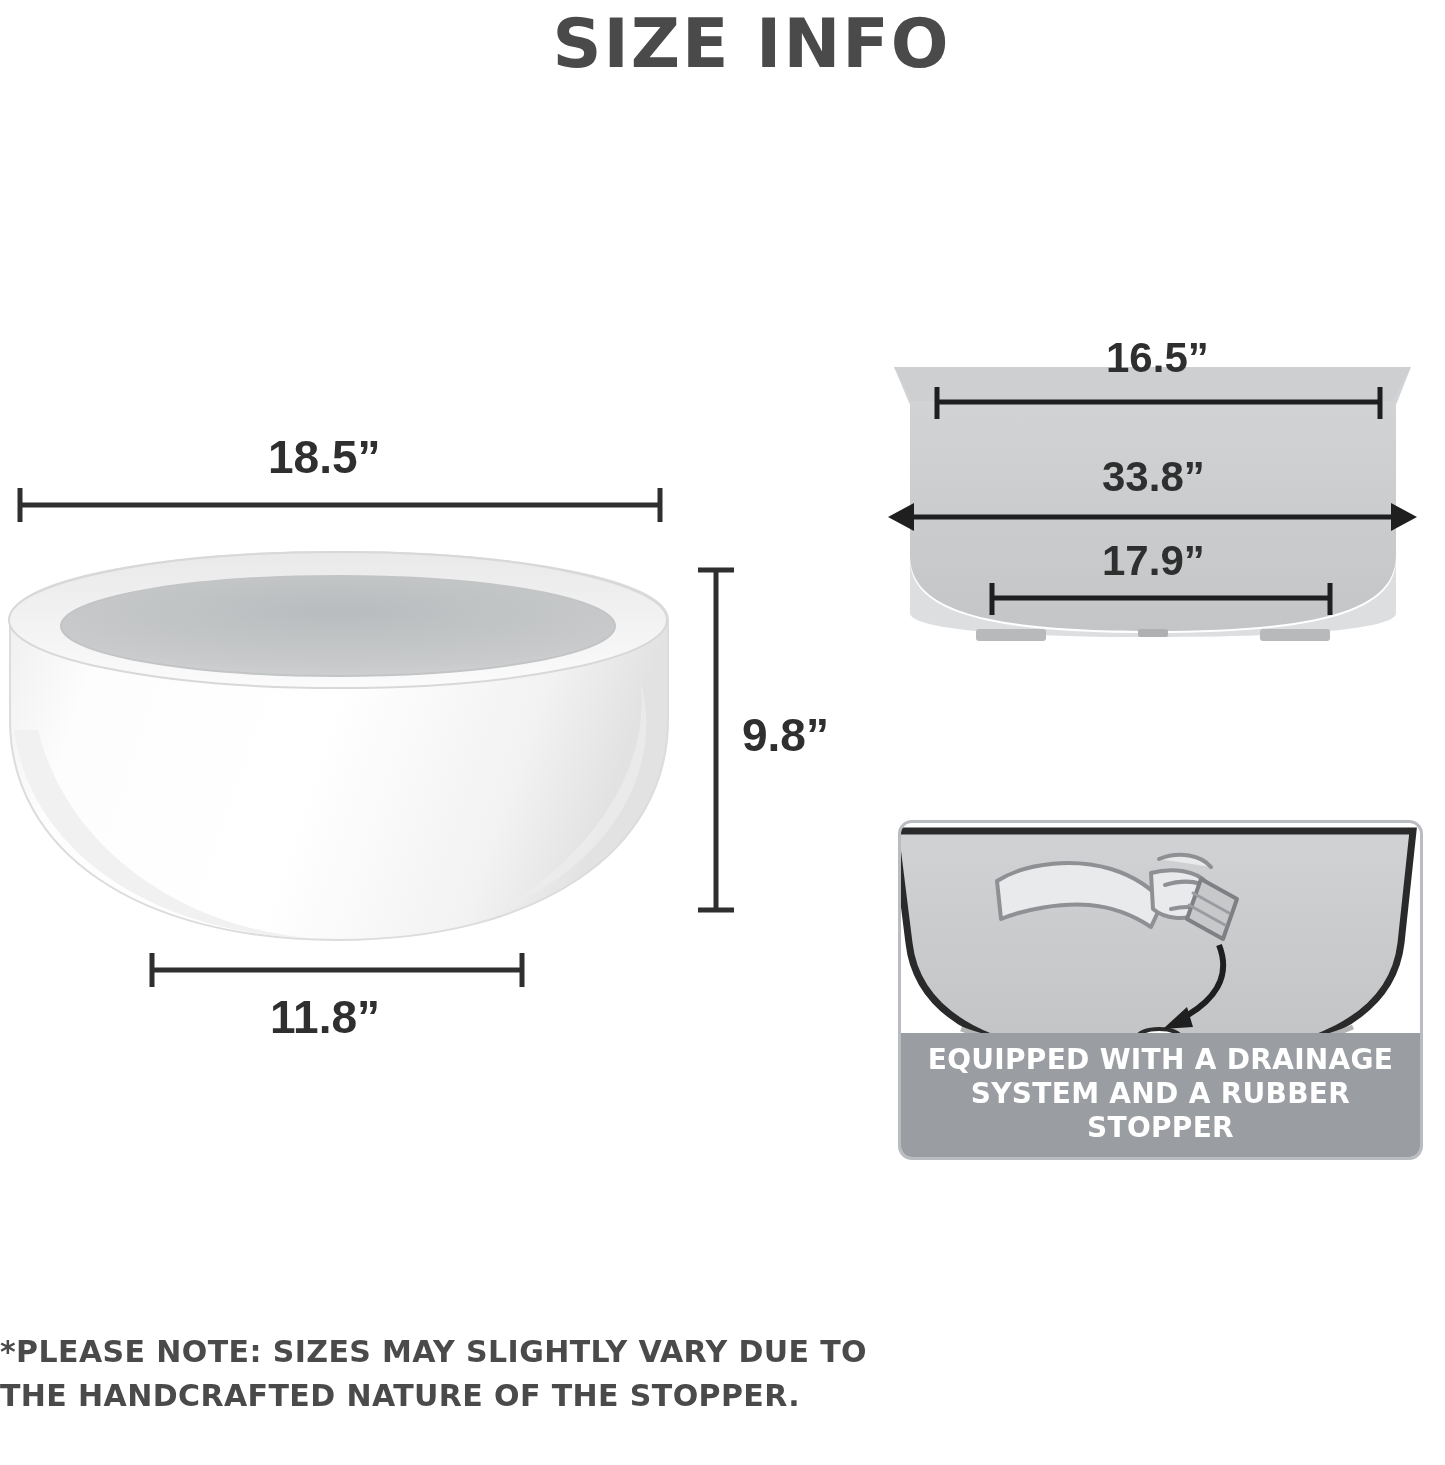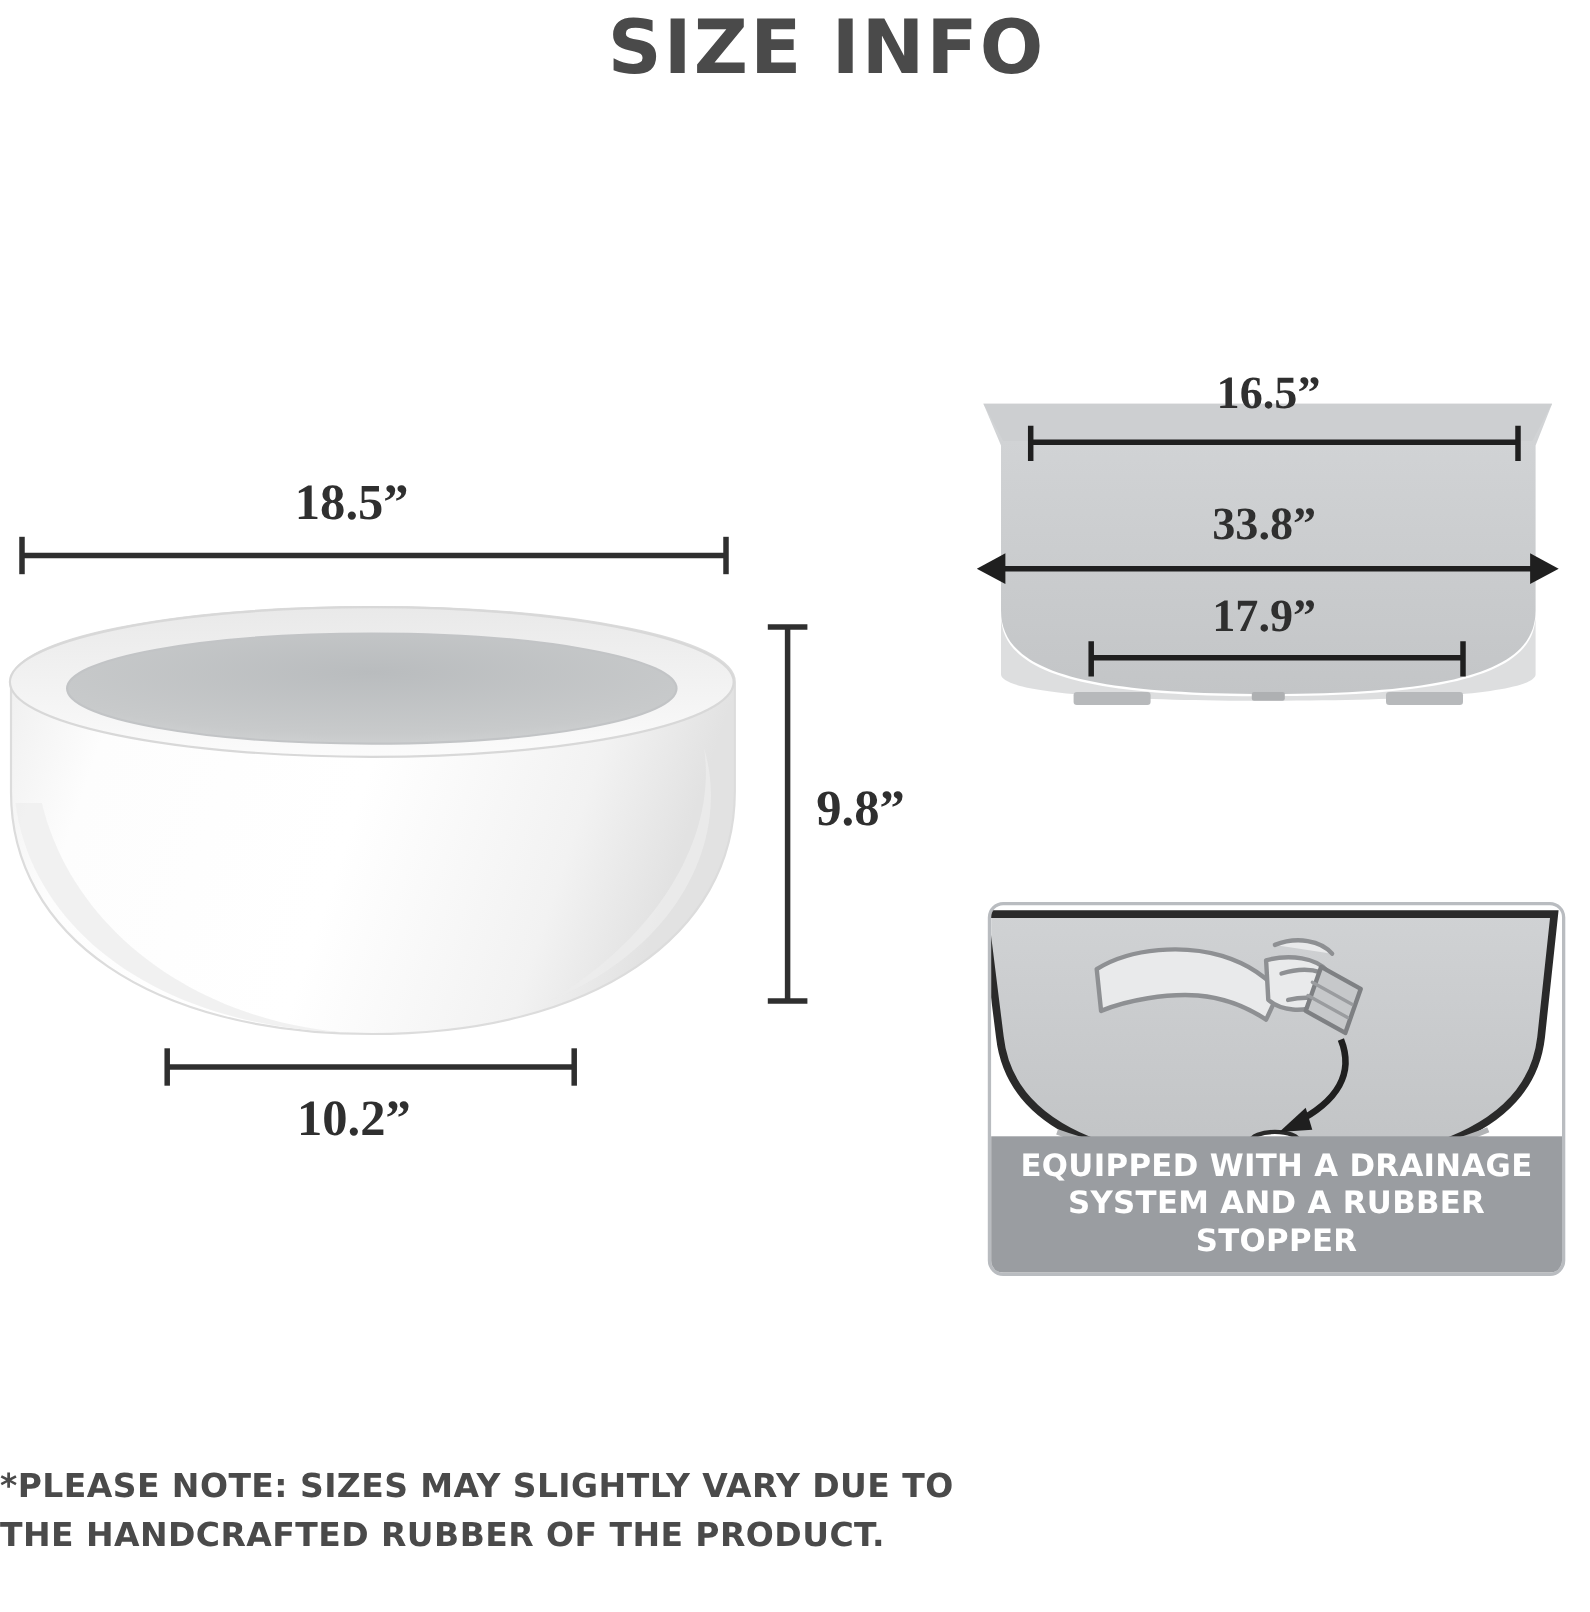--- a/index.html
+++ b/index.html
@@ -38,21 +38,21 @@
     top: 430px;
     width: 760px;
     height: 640px;
   }
 
   .dim-label {
     position: absolute;
     font-size: 46px;
     font-weight: bold;
     color: #2f2f2f;
-    font-family: Liberation Serif, serif;
+    font-family: Liberation Sans, sans-serif;
     white-space: nowrap;
   }
 
   
   #section-figure {
     position: absolute;
     left: 880px;
     top: 345px;
     width: 545px;
     height: 310px;
@@ -159,21 +159,21 @@
 
     <g stroke="#2f2f2f" stroke-width="5">
       <line x1="152" y1="540" x2="522" y2="540"></line>
       <line x1="152" y1="523" x2="152" y2="557"></line>
       <line x1="522" y1="523" x2="522" y2="557"></line>
     </g>
   </svg>
 
   <div class="dim-label" style="left:268px; top:0px;">18.5”</div>
   <div class="dim-label" style="left:742px; top:278px;">9.8”</div>
-  <div class="dim-label" style="left:270px; top:560px;">10.2”</div>
+  <div class="dim-label" style="left:270px; top:560px;">11.8”</div>
 </div>
 
 <div id="section-figure">
   <svg width="545" height="310" viewBox="0 0 545 310">
     <defs>
       <linearGradient id="secGrad" x1="0" y1="0" x2="0" y2="1">
         <stop offset="0%" stop-color="#d3d5d7"></stop>
         <stop offset="100%" stop-color="#c3c5c7"></stop>
       </linearGradient>
     </defs>
@@ -263,14 +263,14 @@
     </g>
   </svg>
   <div id="drainage-caption">
     <div>EQUIPPED WITH A DRAINAGE</div>
     <div>SYSTEM AND A RUBBER STOPPER</div>
   </div>
 </div>
 
 <div class="footnote">
   <div>*PLEASE NOTE: SIZES MAY SLIGHTLY VARY DUE TO</div>
-  <div>THE HANDCRAFTED RUBBER OF THE PRODUCT.</div>
+  <div>THE HANDCRAFTED NATURE OF THE STOPPER.</div>
 </div>
 
 </body></html>

